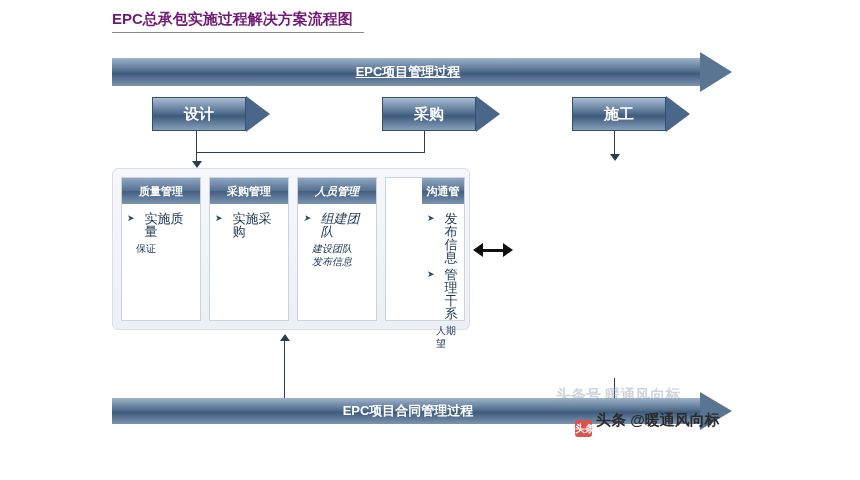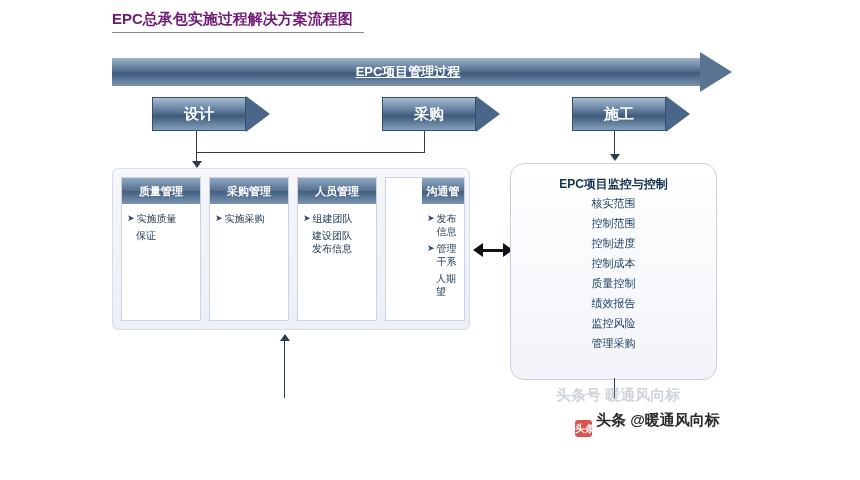--- a/index.html
+++ b/index.html
@@ -180,23 +180,24 @@
     align-items: flex-start;
     margin-bottom: 4px;
   }
   .bullet-mark {
     color: #2b4a6e;
     font-size: 9px;
     line-height: 13px;
     margin-right: 2px;
   }
   .bullet-lines {
-    font-size: 10px;
+    font-size: 13px;
     color: #1b3550;
     line-height: 13px;
+    margin-left: 8px;
   }
   .sub-line {
     font-size: 10px;
     color: #1b3550;
     line-height: 13px;
     margin-left: 9px;
   }
 
   
   .rbox {
@@ -384,21 +385,21 @@
     <div class="col" style="left:96px;">
       <div class="col-head">采购管理</div>
       <div class="col-body">
         <div class="bullet-row">
           <span class="bullet-mark">➤</span>
           <span class="bullet-lines">实施采购</span>
         </div>
       </div>
     </div>
 
-    <div class="col" style="left:184px;">
+    <div class="col" style="left:184px;font-style:italic;">
       <div class="col-head">人员管理</div>
       <div class="col-body">
         <div class="bullet-row">
           <span class="bullet-mark">➤</span>
           <span class="bullet-lines">组建团队</span>
         </div>
         <div class="sub-line">建设团队</div>
         <div class="sub-line">发布信息</div>
       </div>
     </div>
@@ -417,36 +418,30 @@
         <div class="sub-line">人期望</div>
       </div>
     </div>
 
   </div>
 
   <div class="dbl-line"></div>
   <div class="dbl-left"></div>
   <div class="dbl-right"></div>
 
-  <div class="rbox">
-    <div class="rbox-title">EPC项目监控与控制</div>
-    <div class="rbox-item">核实范围</div>
-    <div class="rbox-item">控制范围</div>
-    <div class="rbox-item">控制进度</div>
-    <div class="rbox-item">控制成本</div>
-    <div class="rbox-item">质量控制</div>
-    <div class="rbox-item">绩效报告</div>
-    <div class="rbox-item">监控风险</div>
-    <div class="rbox-item">管理采购</div>
-  </div>
 
   <div class="vline" style="left:284px; top:340px; height:58px;"></div>
   <div class="arrow-up" style="left:280px; top:334px;"></div>
   <div class="vline" style="left:614px; top:378px; height:20px;"></div>
 
+  <div class="bband">
+    <div class="bband-body"></div>
+    <div class="bband-head"></div>
+    <div class="bband-label">EPC项目合同管理过程</div>
+  </div>
 
   <div class="wm-faint">头条号 暖通风向标</div>
   <div class="wm-main">
     <div class="wm-logo">头条</div>
     <div class="wm-text">头条 @暖通风向标</div>
   </div>
 
 </div>
 
 </body></html>

